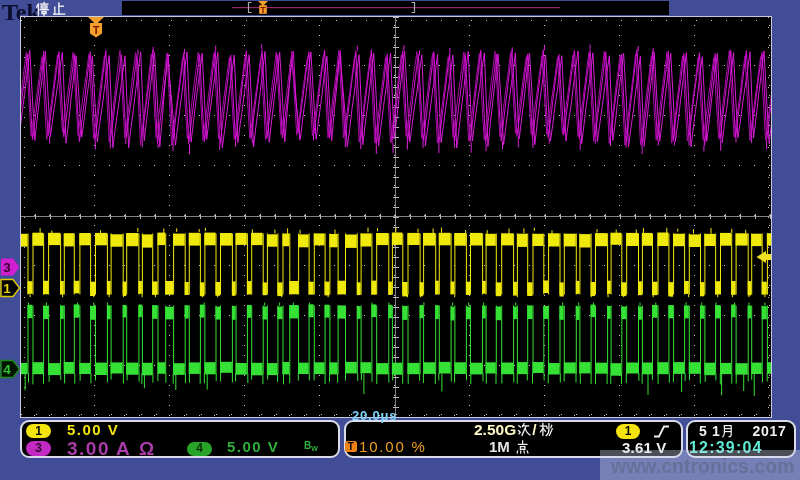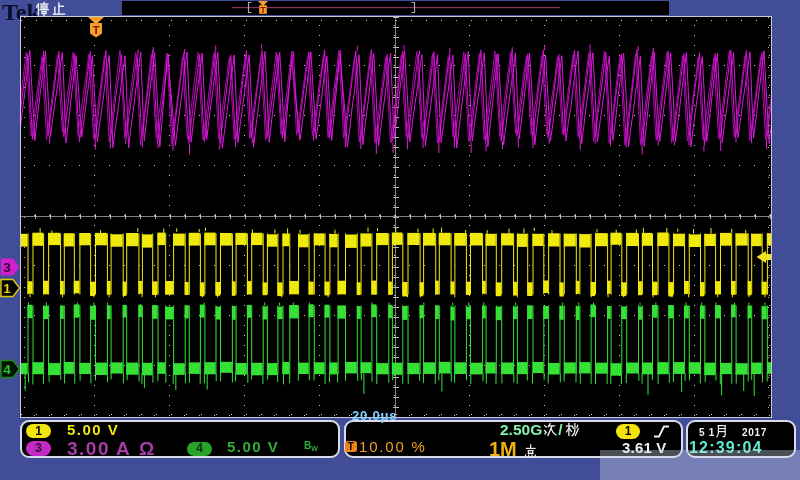--- a/index.html
+++ b/index.html
@@ -744,21 +744,21 @@
 
  <div class="pill" style="left:26px;top:423.5px;width:25px;height:14.5px;background:#f2e40c;font-size:12px;line-height:14px">1</div>
  <div class="t" style="left:67px;top:421.8px;font-size:15px;font-weight:bold;color:#f2e40c;letter-spacing:1.5px;z-index:5">5.00 V</div>
  <div class="pill" style="left:26px;top:441px;width:25px;height:14.5px;background:#c32ac3;font-size:12px;line-height:14px;color:#31062e">3</div>
  <div class="t" style="left:67px;top:439.3px;font-size:19px;font-weight:bold;color:#a93ca9;letter-spacing:1.5px;z-index:5">3.00 A Ω</div>
  <div class="pill" style="left:187px;top:442px;width:25px;height:13.5px;background:#28a528;font-size:12px;line-height:13px;color:#083008">4</div>
  <div class="t" style="left:227px;top:439.3px;font-size:15px;font-weight:bold;color:#2fae3a;letter-spacing:1.5px;z-index:5">5.00 V</div>
  <div class="t" style="left:304px;top:441px;font-size:10px;font-weight:bold;color:#2fae3a;z-index:5">B<span style="font-size:7px;vertical-align:-2px">W</span></div>
 
  <div class="t" style="left:352px;top:409px;font-size:13px;font-weight:bold;color:#7dd3fc;letter-spacing:0.8px;z-index:5">20.0μs</div>
- <div class="t" style="left:500px;top:422px;font-size:15.5px;font-weight:bold;color:#86efac;z-index:5">2.50G<svg width="16" height="15" viewBox="0 0 13 14" style="vertical-align:-2px">
+ <div class="t" style="left:474px;top:422px;font-size:15.5px;font-weight:bold;color:#fef9c3;z-index:5">2.50G<svg width="16" height="15" viewBox="0 0 13 14" style="vertical-align:-2px">
         <g fill="none" stroke="#f0f0f0" stroke-width="1.2" stroke-linecap="square">
           <path d="M1.6,3.4 L3.2,4.8"></path>
           <path d="M1.4,8 L3,9.6 L1.8,11"></path>
           <path d="M6.6,1.6 L5,4.4"></path>
           <path d="M5.2,3.6 H10.8"></path>
           <path d="M8.2,4.4 L4.6,12.4"></path>
           <path d="M7.6,6.4 C8.6,9 10,11 12,12.2"></path>
         </g>
       </svg><span style="font-weight:bold">/</span><svg width="18" height="15" viewBox="0 0 13 14" style="vertical-align:-2px">
         <g fill="none" stroke="#f0f0f0" stroke-width="1.2" stroke-linecap="square">
@@ -771,38 +771,39 @@
           <path d="M11.8,3.2 L11,5.4"></path>
           <path d="M12.4,6.4 L9.6,12.6"></path>
         </g>
       </svg></div>
  <div class="pill" style="left:616px;top:424px;width:24px;height:14.5px;background:#f2e40c;font-size:12px;line-height:14px">1</div>
  <svg class="abs" style="left:652px;top:423px;z-index:5" width="20" height="16" viewBox="0 0 20 16">
       <path d="M2,13.5 H7 L12,3.5 H17" fill="none" stroke="#f0f0f0" stroke-width="1.8"></path>
     </svg>
  <div class="abs" style="left:345px;top:440.5px;width:11.5px;height:11.5px;background:#ef8317;border-radius:2.5px;z-index:5;text-align:center;font-size:10px;font-weight:bold;line-height:11px;color:#000">T</div>
  <div class="t" style="left:359px;top:439.3px;font-size:15px;font-weight:normal;color:#efa022;letter-spacing:1.8px;z-index:5">10.00 %</div>
- <div class="t" style="left:489px;top:439.3px;font-size:20px;font-weight:bold;color:#eab308;z-index:5">1M <svg width="17" height="14" viewBox="0 0 13 14" style="vertical-align:-2px">
+ <div class="t" style="left:489px;top:439.3px;font-size:15px;font-weight:bold;color:#e5e5e5;z-index:5">1M <svg width="17" height="14" viewBox="0 0 13 14" style="vertical-align:-2px">
         <g fill="none" stroke="#f0f0f0" stroke-width="1.2" stroke-linecap="square">
           <path d="M6.6,0.8 V4.4"></path>
           <path d="M2.4,4.4 H11"></path>
           <path d="M4.4,6.6 H8.8"></path>
           <path d="M4.4,6.6 V9.4 H8.8 V6.6"></path>
           <path d="M4.4,9.4 H8.8"></path>
           <path d="M1.6,11 L1.2,13"></path>
           <path d="M4.8,11 L4.6,13"></path>
           <path d="M8,11 L8.4,13"></path>
           <path d="M11.2,11 L12,13"></path>
         </g>
       </svg></div>
  <div class="t" style="left:622px;top:439.5px;font-size:15px;font-weight:bold;color:#f0f0f0;letter-spacing:0.2px;z-index:5">3.61 V</div>
 
- <div class="t" style="left:699px;top:423.8px;font-size:10px;letter-spacing:0.7px;font-weight:bold;color:#f0f0f0;z-index:5">5 1<svg width="13" height="14" viewBox="0 0 13 14" style="vertical-align:-2px">
+ <div class="t" style="left:699px;top:423.8px;font-size:14px;letter-spacing:0.7px;font-weight:bold;color:#f0f0f0;z-index:5">5 1<svg width="13" height="14" viewBox="0 0 13 14" style="vertical-align:-2px">
         <g fill="none" stroke="#f0f0f0" stroke-width="1.2" stroke-linecap="square">
           <path d="M3.4,1.6 H10.2 V10.4 C10.2,12 9.6,12.6 8.2,12.6"></path>
           <path d="M3.4,1.6 V8.6 C3.4,10.6 3,11.6 1.8,12.8"></path>
           <path d="M3.8,4.6 H9.8"></path>
           <path d="M3.8,7.6 H9.8"></path>
         </g>
       </svg>  2017</div>
  <div class="t" style="left:689px;top:440.3px;font-size:16px;font-weight:bold;color:#5eead4;letter-spacing:1.2px;z-index:5">12:39:04</div>
 
  <div class="abs" style="left:600px;top:450px;width:200px;height:30px;background:rgba(213,220,240,0.36);z-index:6"></div>
+ <div class="t" style="left:611px;top:457px;font-size:19.5px;font-weight:bold;color:#66719a;z-index:7">www.cntronics.com</div>
 </div>
 </body></html>

